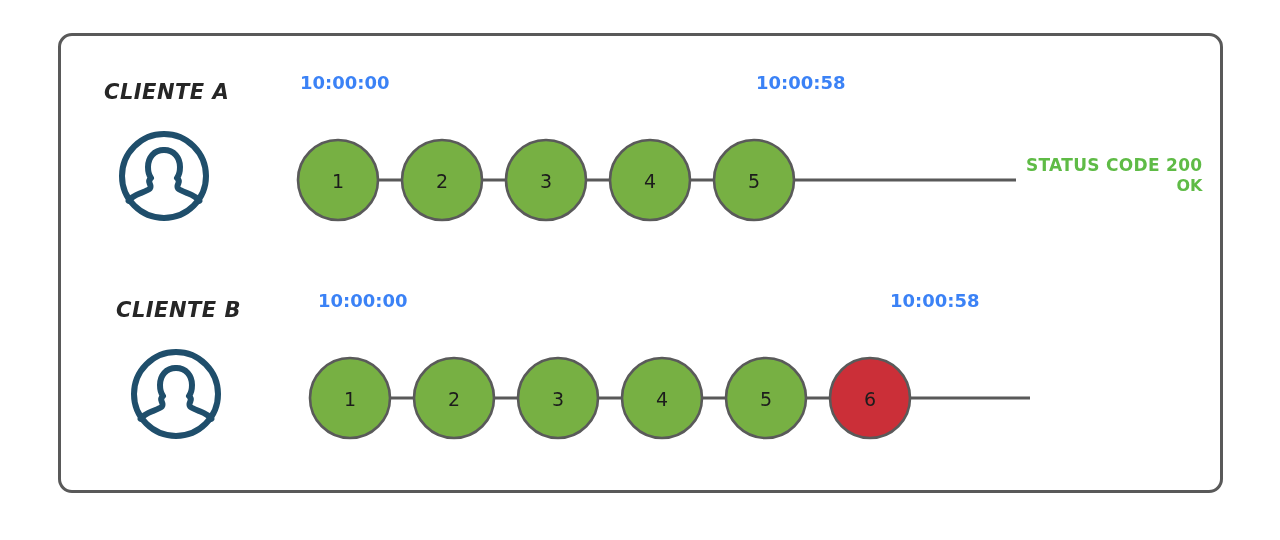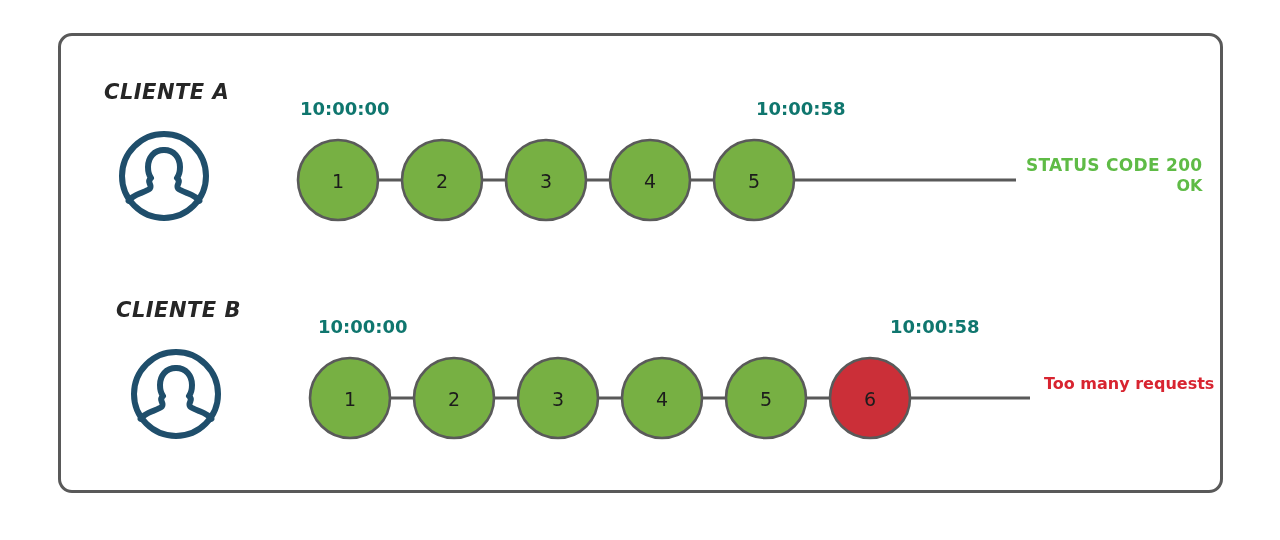--- a/index.html
+++ b/index.html
@@ -65,25 +65,25 @@
     left: 112px;
     top: 70px;
     width: 104px;
     height: 92px;
   }
   .avatar svg { display: block; }
 
   
   .ts {
     position: absolute;
-    top: 38px;
+    top: 12px;
     font-family: "DejaVu Sans", sans-serif;
     font-size: 18px;
     font-weight: bold;
-    color: #0f766e;
+    color: #3b82f6;
     white-space: nowrap;
   }
 
   
   .chain {
     position: absolute;
     top: 78px;
     left: 300px;
     height: 84px;
   }
@@ -233,17 +233,16 @@
         <text class="node-num" x="38" y="43">1</text>
         <text class="node-num" x="142" y="43">2</text>
         <text class="node-num" x="246" y="43">3</text>
         <text class="node-num" x="350" y="43">4</text>
         <text class="node-num" x="454" y="43">5</text>
         <text class="node-num" x="558" y="43">6</text>
       </svg>
     </div>
 
     <div class="status status-fail" style="left:1032px; top:96px;">
-      <span class="line2">Too many requests</span>
     </div>
   </div>
 
 </div>
 
 </body></html>

